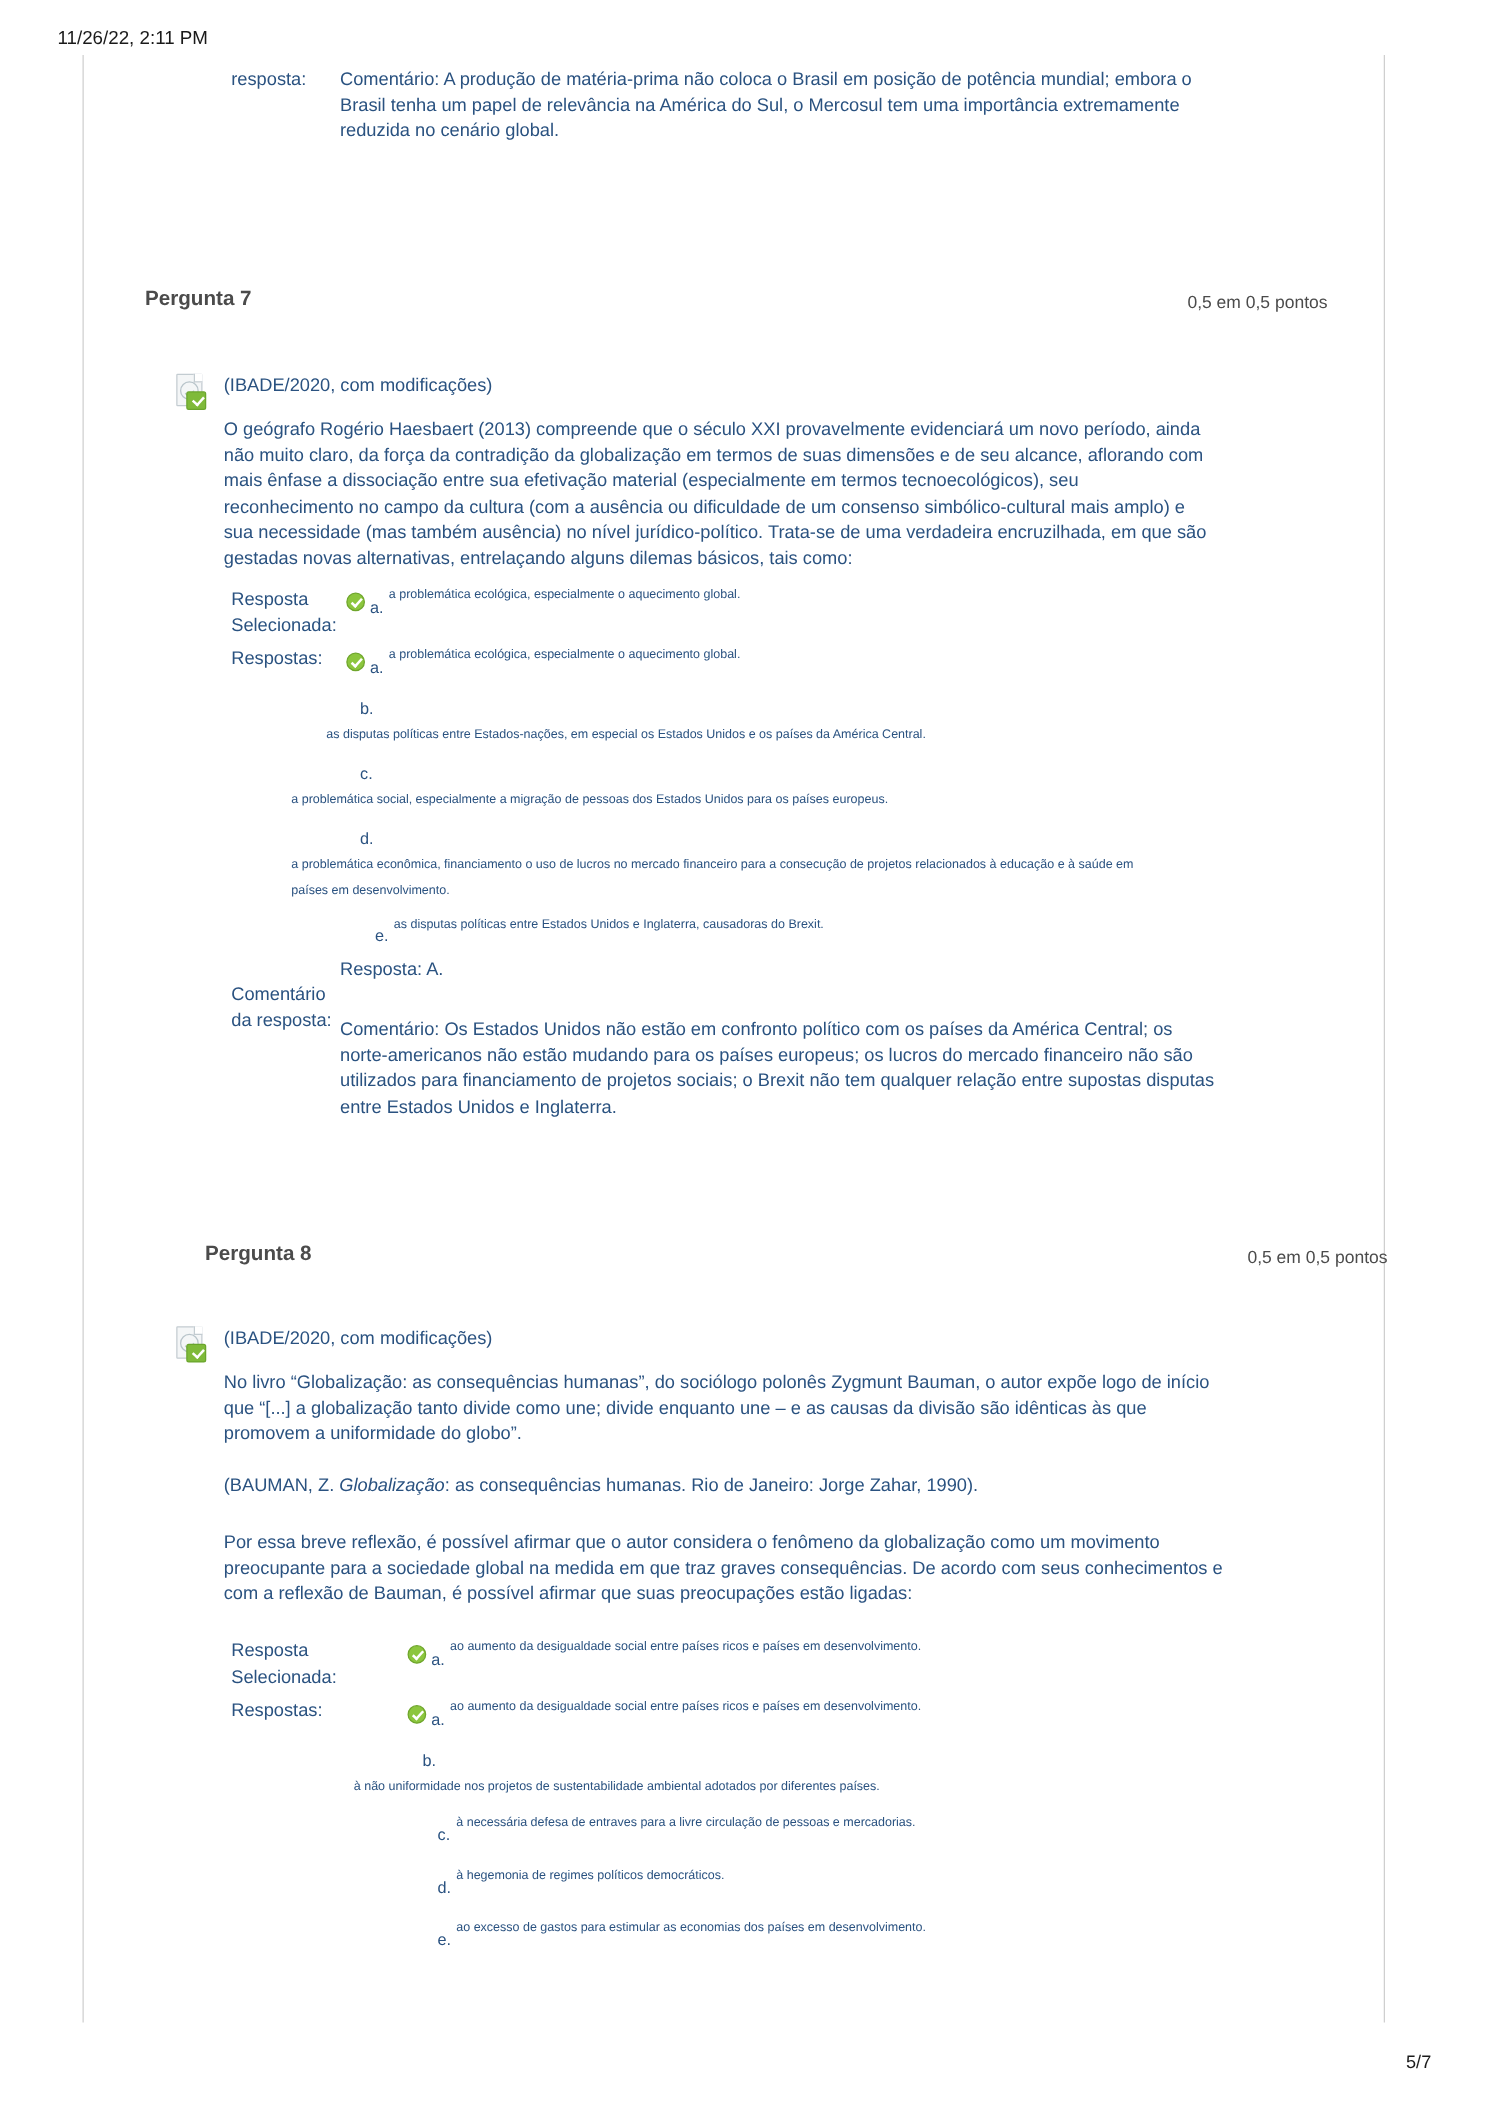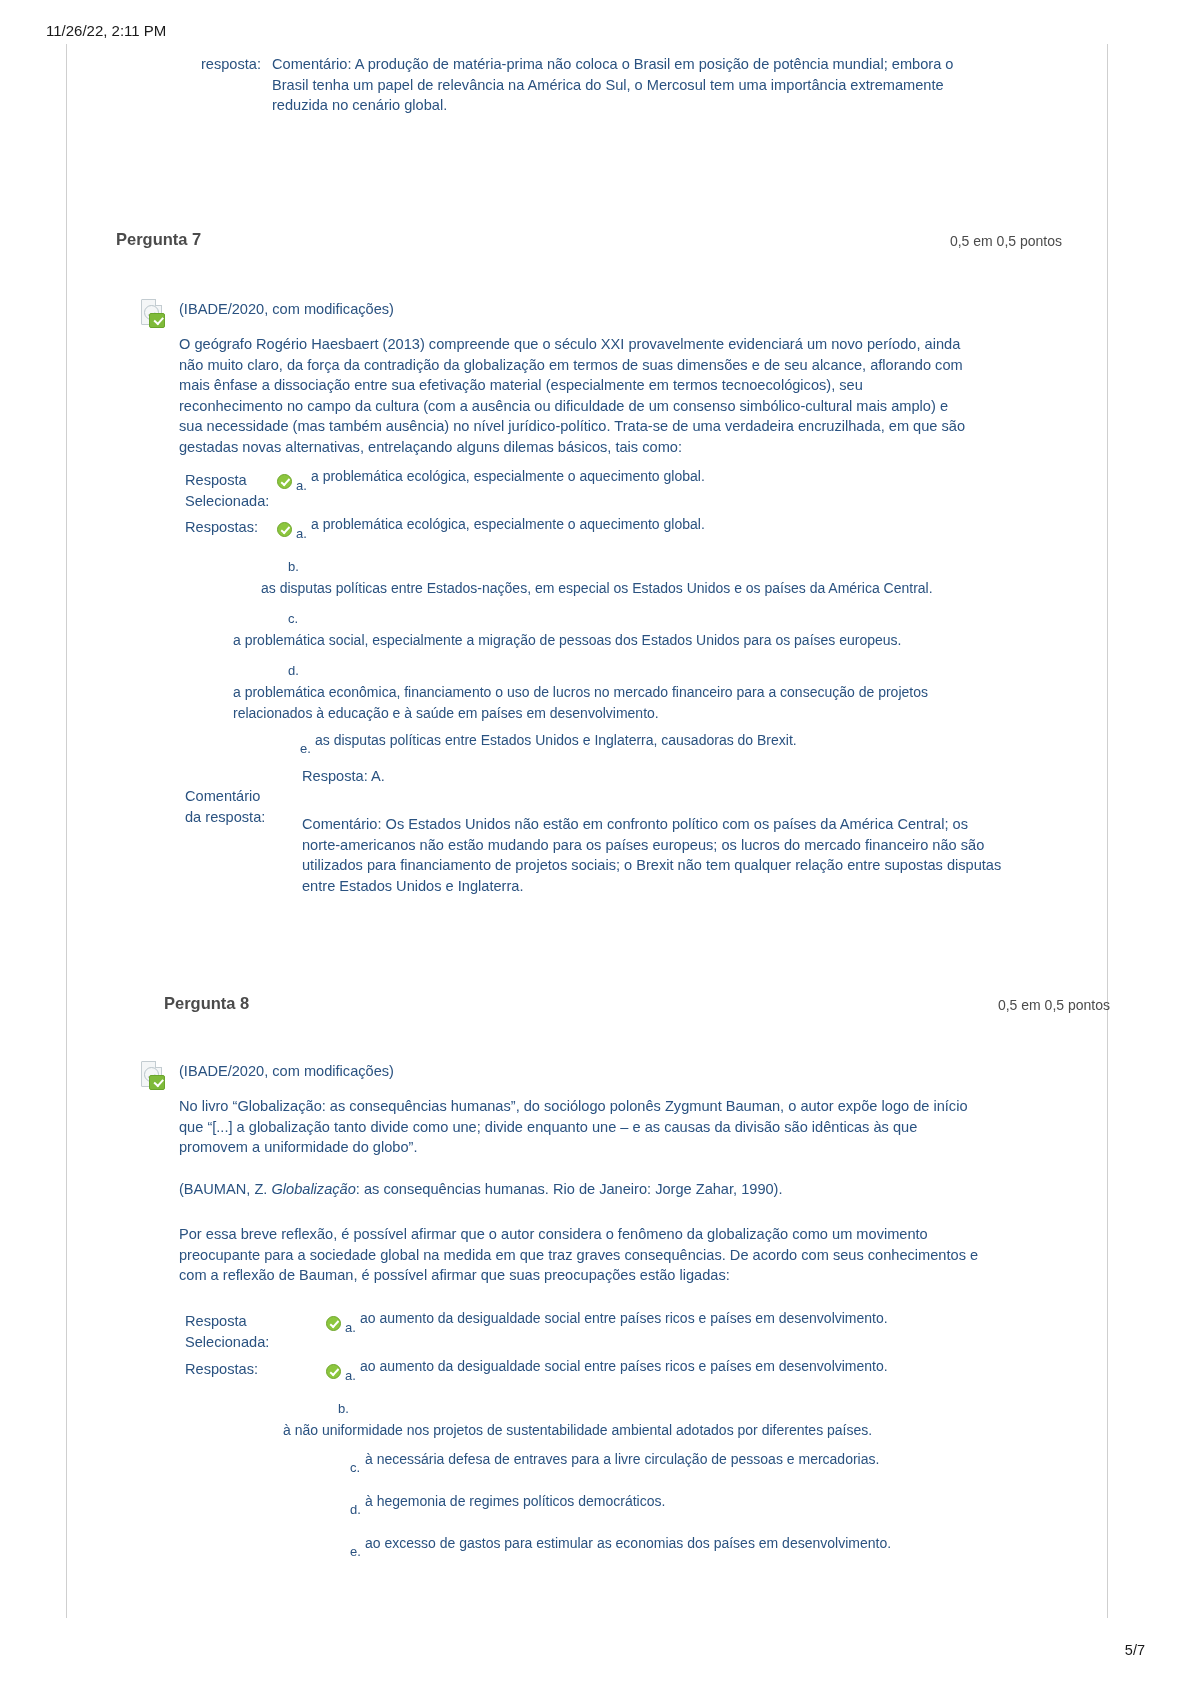--- a/index.html
+++ b/index.html
@@ -98,24 +98,23 @@
 
   
   .tail-block {
     position: absolute;
     left: 0;
     top: 10px;
     width: 1042px;
   }
   .tail-block .lbl {
     position: absolute;
-    left: 105px;
+    left: 119px;
     top: 0;
     width: 90px;
-    text-align: right;
   }
   .tail-block .txt {
     position: absolute;
     left: 206px;
     top: 0;
     width: 686px;
   }
 
   
   .q-header {
@@ -267,35 +266,34 @@
     width: 100px;
   }
   .ans-letter {
     position: absolute;
     font-size: 13px;
     color: #2a5280;
   }
   .ans-text {
     position: absolute;
     color: #2a5280;
-    font-size: 14px;
+    font-size: 10px;
     line-height: 20.5px;
   }
 
   .cmt-label {
     position: absolute;
     left: 119px;
     width: 86px;
     margin-top: 20px;
   }
   .cmt-text {
     position: absolute;
     left: 206px;
     width: 700px;
-    margin-left: 30px;
   }
 
   em.ital { font-style: italic; }
 </style>
 </head>
 <body>
 
 <div class="print-header">
   <span class="ph-date">11/26/22, 2:11 PM</span>
 </div>

